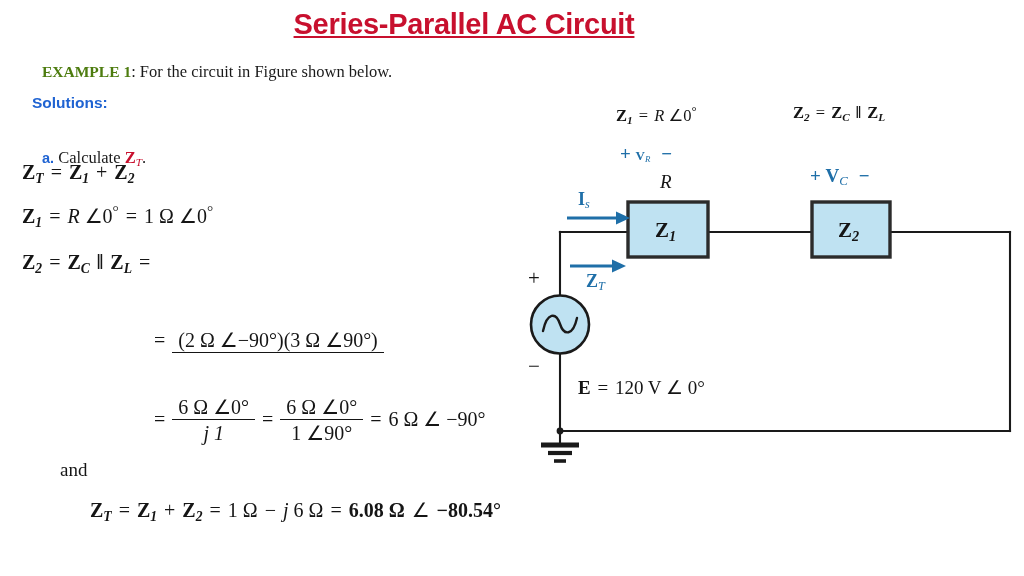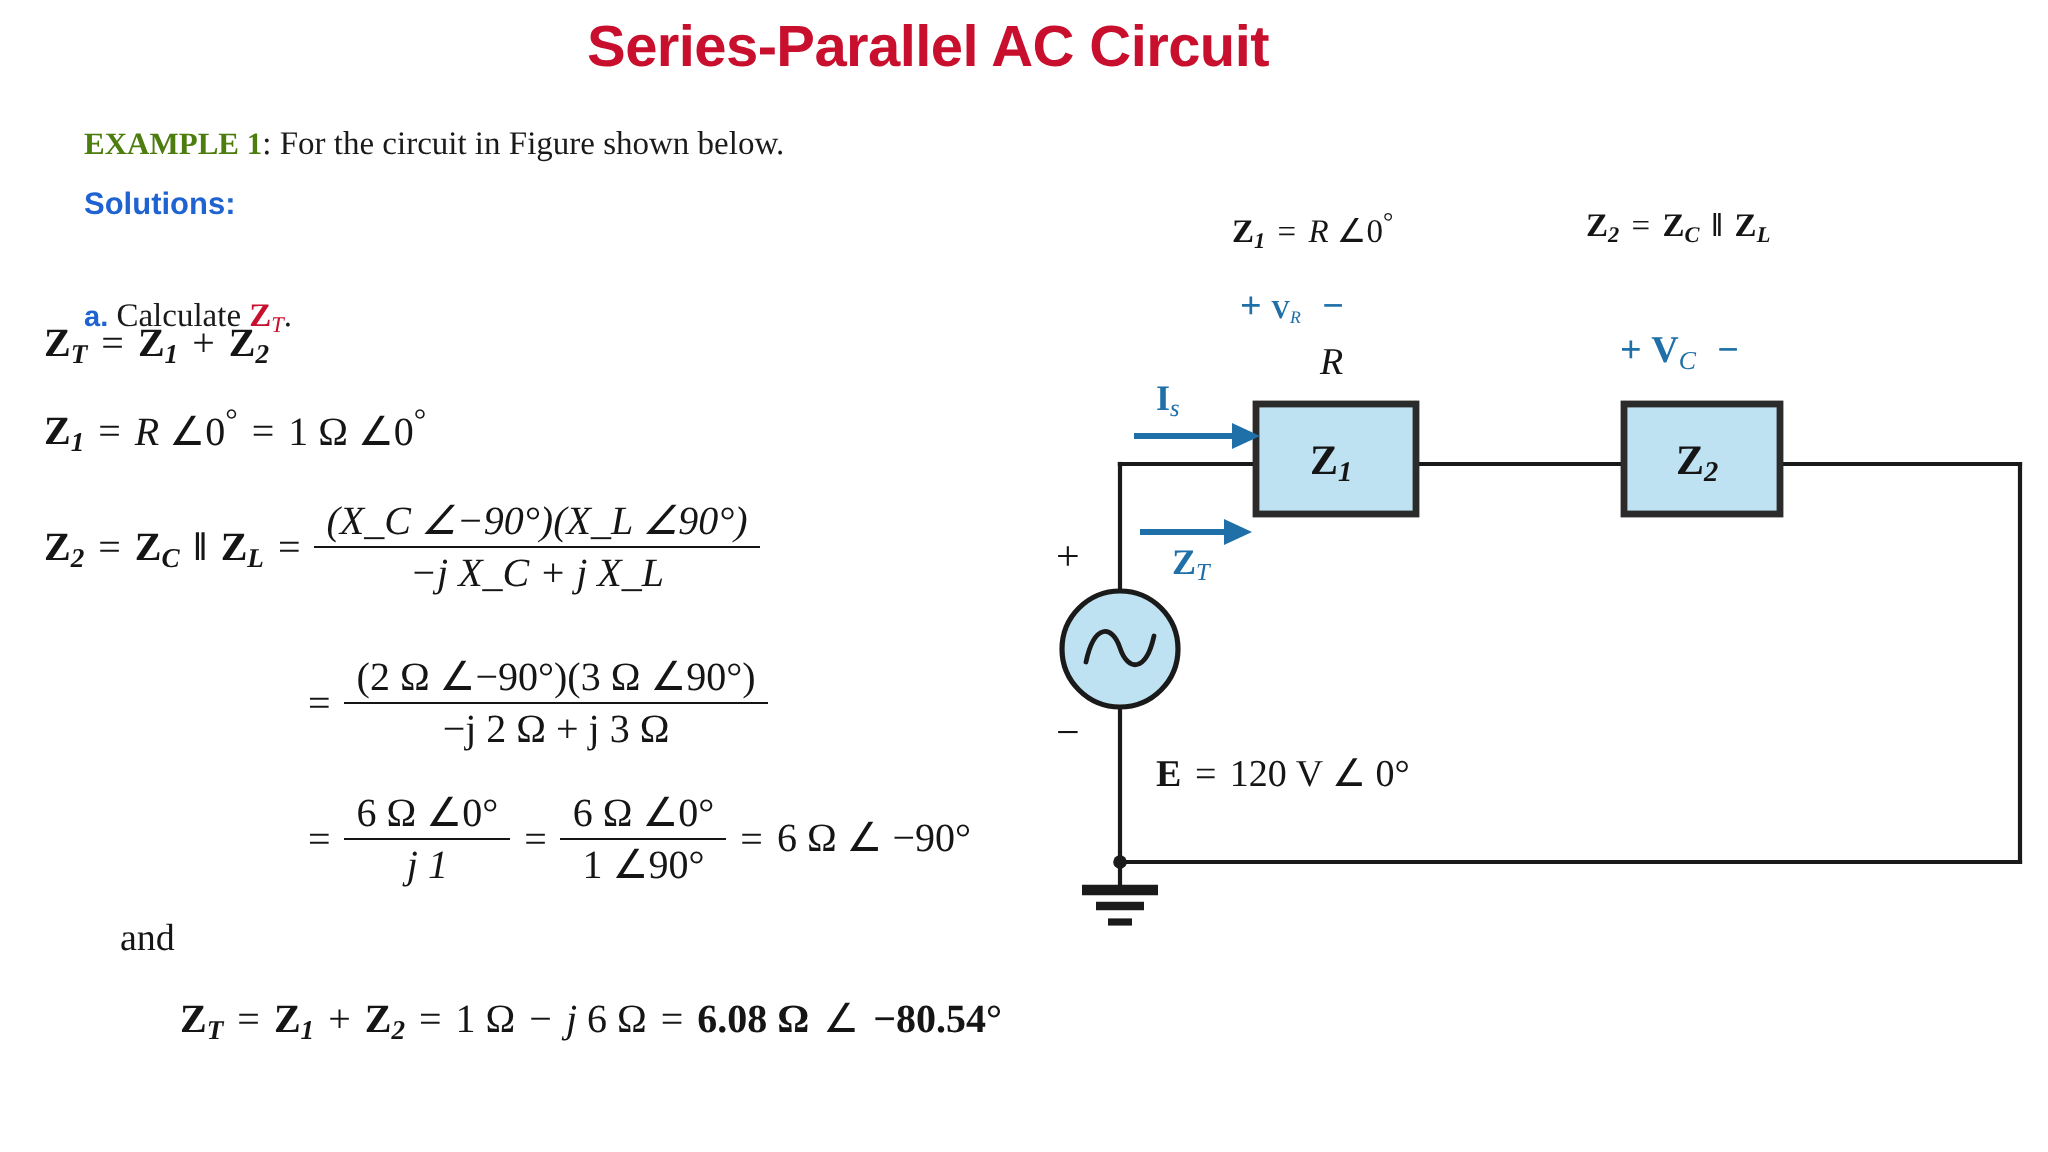--- a/index.html
+++ b/index.html
@@ -26,39 +26,40 @@
     position: absolute;
     top: 8px;
     left: 0;
     width: 928px;
     text-align: center;
     font-family: "Liberation Sans", sans-serif;
     font-weight: bold;
     font-size: 29px;
     letter-spacing: -0.3px;
     color: #c8102e;
+    text-decoration: underline;
   }
 
   
   #example-line {
     position: absolute;
     left: 42px;
     top: 62px;
     font-size: 16.5px;
     white-space: nowrap;
   }
   #example-line .kw {
     font-family: Liberation Serif, serif;
     font-weight: bold;
     font-size: 15.5px;
     color: #4d7c0f;
   }
   #solutions-heading {
     position: absolute;
-    left: 42px;
+    left: 32px;
     top: 94px;
     font-family: "Liberation Sans", sans-serif;
     font-weight: bold;
     font-size: 15.5px;
     color: #1f63d2;
     text-align: right;
   }
   #part-a-line {
     position: absolute;
     left: 42px;
@@ -179,31 +180,26 @@
     <span class="ang">∠</span><span>0</span><span class="deg">°</span>
   </div>
 
   <div class="math" style="left:22px; top:252px; font-size:20px;">
     <span class="bz"><span>Z</span><sub>2</sub></span>
     <span class="op">=</span>
     <span class="bz"><span>Z</span><sub>C</sub></span>
     <span class="bz op">‖</span>
     <span class="bz"><span>Z</span><sub>L</sub></span>
     <span class="op">=</span>
-    <span class="frac">
-      <span class="num it">(X_C ∠−90°)(X_L ∠90°)</span>
-      <span class="den it">−j X_C + j X_L</span>
-    </span>
   </div>
 
   <div class="math" style="left:152px; top:330px; font-size:20px;">
     <span class="op">=</span>
     <span class="frac">
       <span class="num">(2 Ω ∠−90°)(3 Ω ∠90°)</span>
-      <span class="den">−j 2 Ω + j 3 Ω</span>
     </span>
   </div>
 
   <div class="math" style="left:152px; top:398px; font-size:20px;">
     <span class="op">=</span>
     <span class="frac">
       <span class="num">6 Ω ∠0°</span>
       <span class="den it">j 1</span>
     </span>
     <span class="op">=</span>

